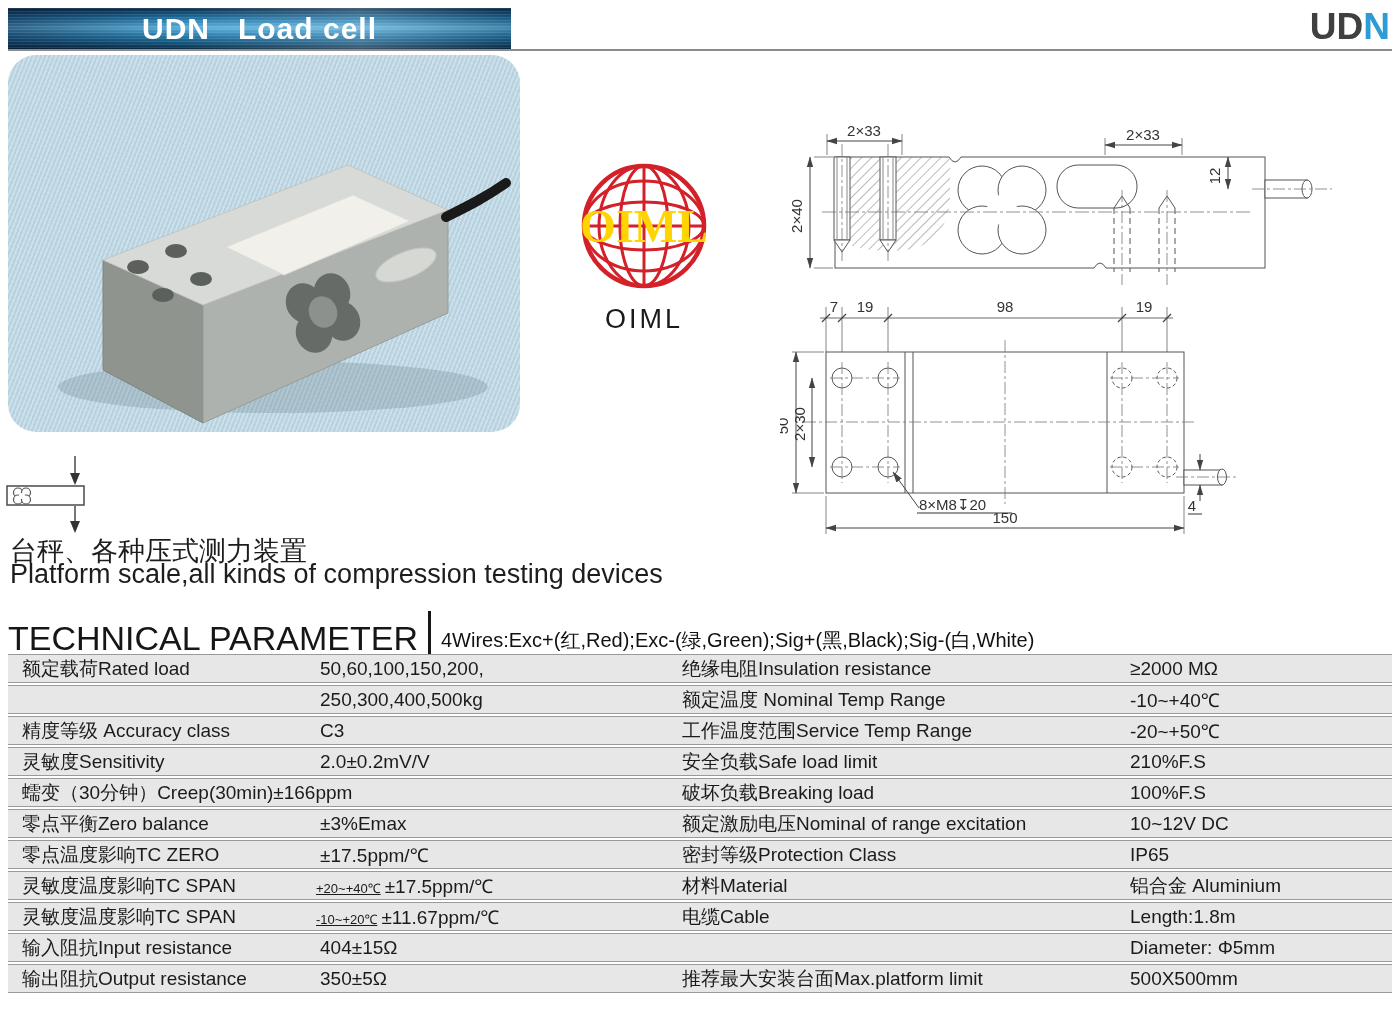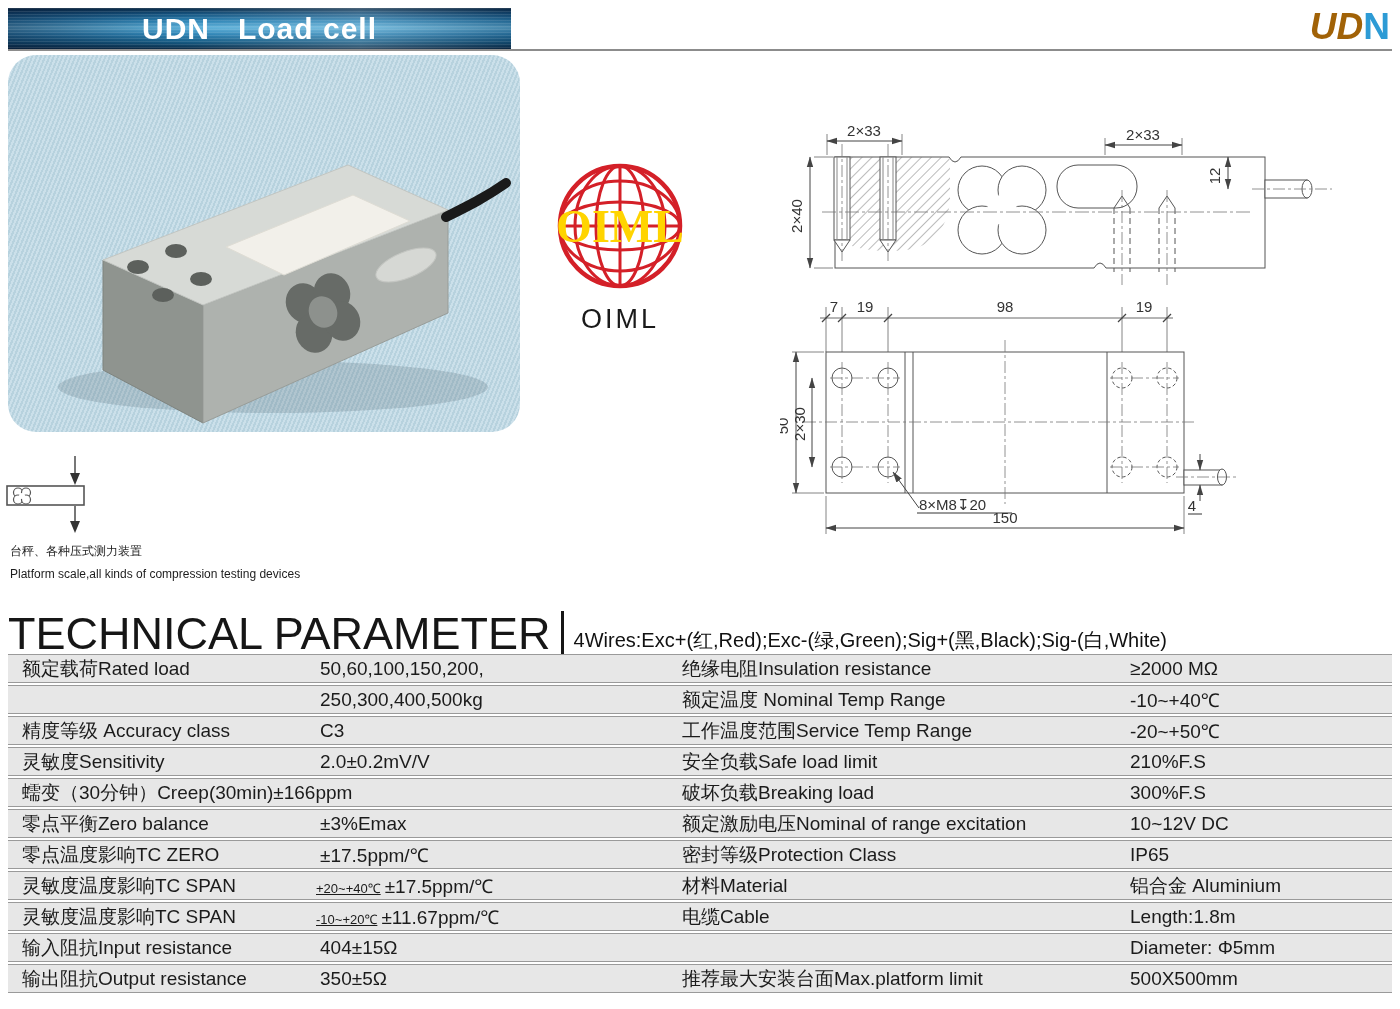--- a/index.html
+++ b/index.html
@@ -9,44 +9,44 @@
   
   .topline{position:absolute;left:8px;right:8px;top:49px;height:2px;background:#8c8c8c;}
   .header-bar{position:absolute;left:8px;top:8px;width:503px;height:41px;
     background:
       repeating-linear-gradient(180deg, rgba(255,255,255,.10) 0 1px, rgba(0,0,0,0) 1px 3px),
       linear-gradient(90deg, rgba(5,15,40,.45) 0%, rgba(0,0,0,0) 35%, rgba(255,255,255,.18) 70%, rgba(5,15,40,.25) 100%),
       linear-gradient(180deg,#0b2b47 0%,#14527e 14%,#2e85b6 32%,#5fb1d9 48%,#2e85b6 64%,#155981 84%,#0b2b47 100%);
     display:flex;align-items:center;justify-content:center;gap:28px;
     color:#fff;font-size:30px;font-weight:bold;letter-spacing:1px;}
   .brand{position:absolute;right:10px;top:8px;font-size:37px;font-weight:bold;line-height:1;}
-  .brand .b1{color:#a16207;font-style:italic;} .brand .b2{color:#2d9bd5;}
+  .brand .b1{color:#404040;} .brand .b2{color:#2d9bd5;}
 
   
   .photo{position:absolute;left:8px;top:55px;width:512px;height:377px;border-radius:28px;overflow:hidden;
     background:
       repeating-linear-gradient(112deg,#cbe0ea 0 2px,#b7d2de 2px 4px);
   }
   .photo svg{position:absolute;left:0;top:0;}
 
   
-  .oiml{position:absolute;left:550px;top:158px;width:140px;text-align:center;}
+  .oiml{position:absolute;left:574px;top:158px;width:140px;text-align:center;}
   .oiml-caption{margin-top:2px;font-size:27px;letter-spacing:3px;color:#1a1a1a;}
 
   
   .drawing{position:absolute;left:780px;top:100px;}
   .dt{font-family:"Liberation Sans",sans-serif;font-size:15px;fill:#333;}
 
   
   .loadicon{position:absolute;left:2px;top:448px;}
-  .caption{position:absolute;left:10px;top:540px;font-size:12px;line-height:23px;color:#1d1d1d;}
+  .caption{position:absolute;left:10px;top:540px;font-size:27px;line-height:23px;color:#1d1d1d;}
 
   
   .sect{position:absolute;left:8px;top:591px;display:flex;align-items:flex-end;gap:10px;white-space:nowrap;}
-  .h-title{font-size:45px;line-height:1.05;color:#161616;font-weight:400;letter-spacing:0;margin-top:12px;}
+  .h-title{font-size:34px;line-height:1.05;color:#161616;font-weight:400;letter-spacing:0;margin-top:12px;}
   .h-bar{width:3px;height:46px;background:#161616;}
   .h-note{font-size:20px;padding-bottom:3px;color:#111;margin-top:36px;}
 
   
   .ptable{position:absolute;left:8px;right:8px;top:654px;}
   .trow{height:27px;background:#e7e7e7;border-top:1px solid #9a9a9a;border-bottom:1px solid #9a9a9a;
         margin-bottom:2px;display:flex;align-items:center;font-size:19px;color:#1b1b1b;white-space:nowrap;}
   .lhalf{display:flex;align-items:center;width:674px;padding-left:14px;box-sizing:border-box;flex-shrink:0;}
   .rhalf{display:flex;align-items:center;flex:1;}
   .lbl{min-width:294px;display:inline-block;}
@@ -344,21 +344,21 @@
         </div>
     </div>
     <div class="trow">
       <div class="lhalf">
           <span class="lbl">蠕变（30分钟）Creep(30min)±166ppm</span>
           <span class="sub"></span>
           <span class="val"></span>
         </div>
       <div class="rhalf">
           <span class="rlbl">破坏负载Breaking load</span>
-          <span class="val">300%F.S</span>
+          <span class="val">100%F.S</span>
         </div>
     </div>
     <div class="trow">
       <div class="lhalf">
           <span class="lbl">零点平衡Zero balance</span>
           <span class="sub"></span>
           <span class="val">±3%Emax</span>
         </div>
       <div class="rhalf">
           <span class="rlbl">额定激励电压Nominal of range excitation</span>

